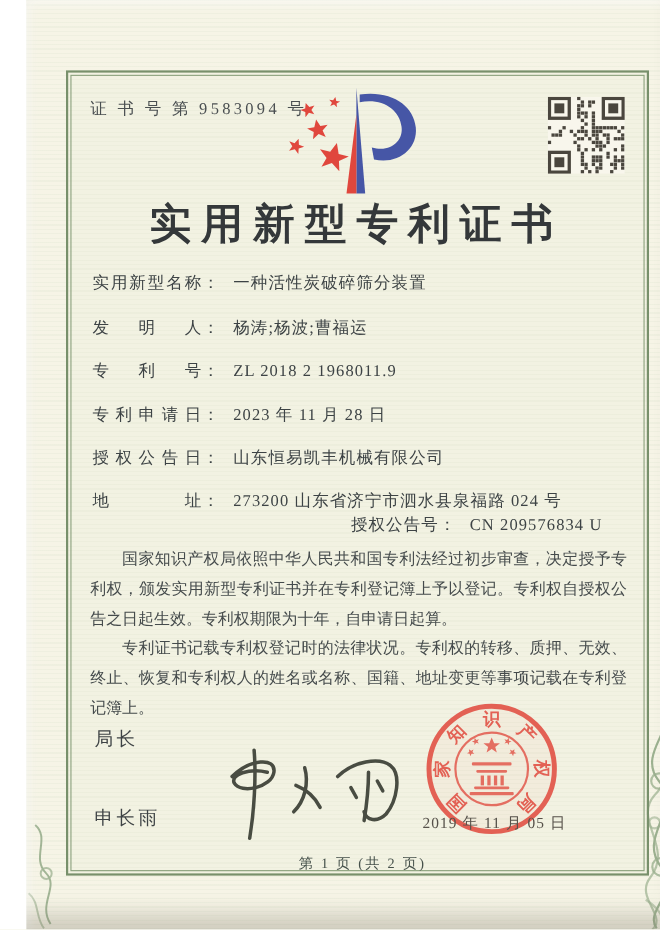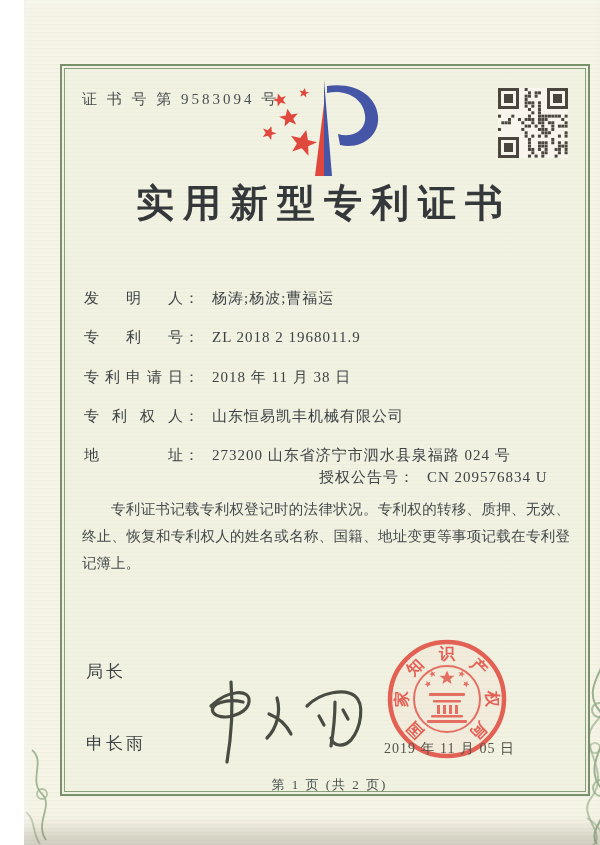--- a/index.html
+++ b/index.html
@@ -183,41 +183,45 @@
           <rect x="29.97" y="66.60" width="3" height="3"></rect>
           <rect x="36.63" y="66.60" width="3" height="3"></rect>
           <rect x="43.29" y="66.60" width="3" height="3"></rect>
           <rect x="56.61" y="66.60" width="3" height="3"></rect>
         </g>
     </g>
   </svg>
 
   <div class="title">实用新型专利证书</div>
 
+  <div class="field-row" style="top:248px">
+    <span class="field-label">实用新型名称</span><span>：</span><span class="field-value">一种活性炭破碎筛分装置</span>
+  </div>
   <div class="field-row" style="top:289px">
     <span class="field-label">发明人</span><span>：</span><span class="field-value">杨涛;杨波;曹福运</span>
   </div>
   <div class="field-row" style="top:328px">
     <span class="field-label">专利号</span><span>：</span><span class="field-value">ZL 2018 2 1968011.9</span>
   </div>
   <div class="field-row" style="top:368px">
-    <span class="field-label">专利申请日</span><span>：</span><span class="field-value">2018 年 11 月 38 日</span>
+    <span class="field-label">专利申请日</span><span>：</span><span class="field-value">2023 年 11 月 28 日</span>
   </div>
   <div class="field-row" style="top:407px">
-    <span class="field-label">专利权人</span><span>：</span><span class="field-value">山东恒易凯丰机械有限公司</span>
+    <span class="field-label">授权公告日</span><span>：</span><span class="field-value">山东恒易凯丰机械有限公司</span>
   </div>
   <div class="field-row" style="top:446px">
     <span class="field-label">地址</span><span>：</span><span class="field-value">273200 山东省济宁市泗水县泉福路 024 号</span>
   </div>
 
   <div class="grant-item" style="left:295px">
     <span>授权公告号</span><span>：</span><span class="field-value">CN 209576834 U</span>
   </div>
 
   <div class="paragraphs">
+    <p>国家知识产权局依照中华人民共和国专利法经过初步审查，决定授予专利权，颁发实用新型专利证书并在专利登记簿上予以登记。专利权自授权公告之日起生效。专利权期限为十年，自申请日起算。</p>
     <p>专利证书记载专利权登记时的法律状况。专利权的转移、质押、无效、终止、恢复和专利权人的姓名或名称、国籍、地址变更等事项记载在专利登记簿上。</p>
   </div>
 
   <div class="sig-label" style="top:660px">局长</div>
   <div class="sig-label" style="top:732px">申长雨</div>
 
   <svg class="signature-svg" viewBox="0 0 185 95">
     <g fill="none" stroke="#3b3f35" stroke-width="3.2" stroke-linecap="round" opacity="0.92">
       <path d="M22 30 C 38 14, 62 12, 60 26 C 58 40, 30 46, 24 36 C 20 28, 38 22, 54 26"></path>
       <path d="M42 6 C 44 30, 42 62, 38 86"></path>

